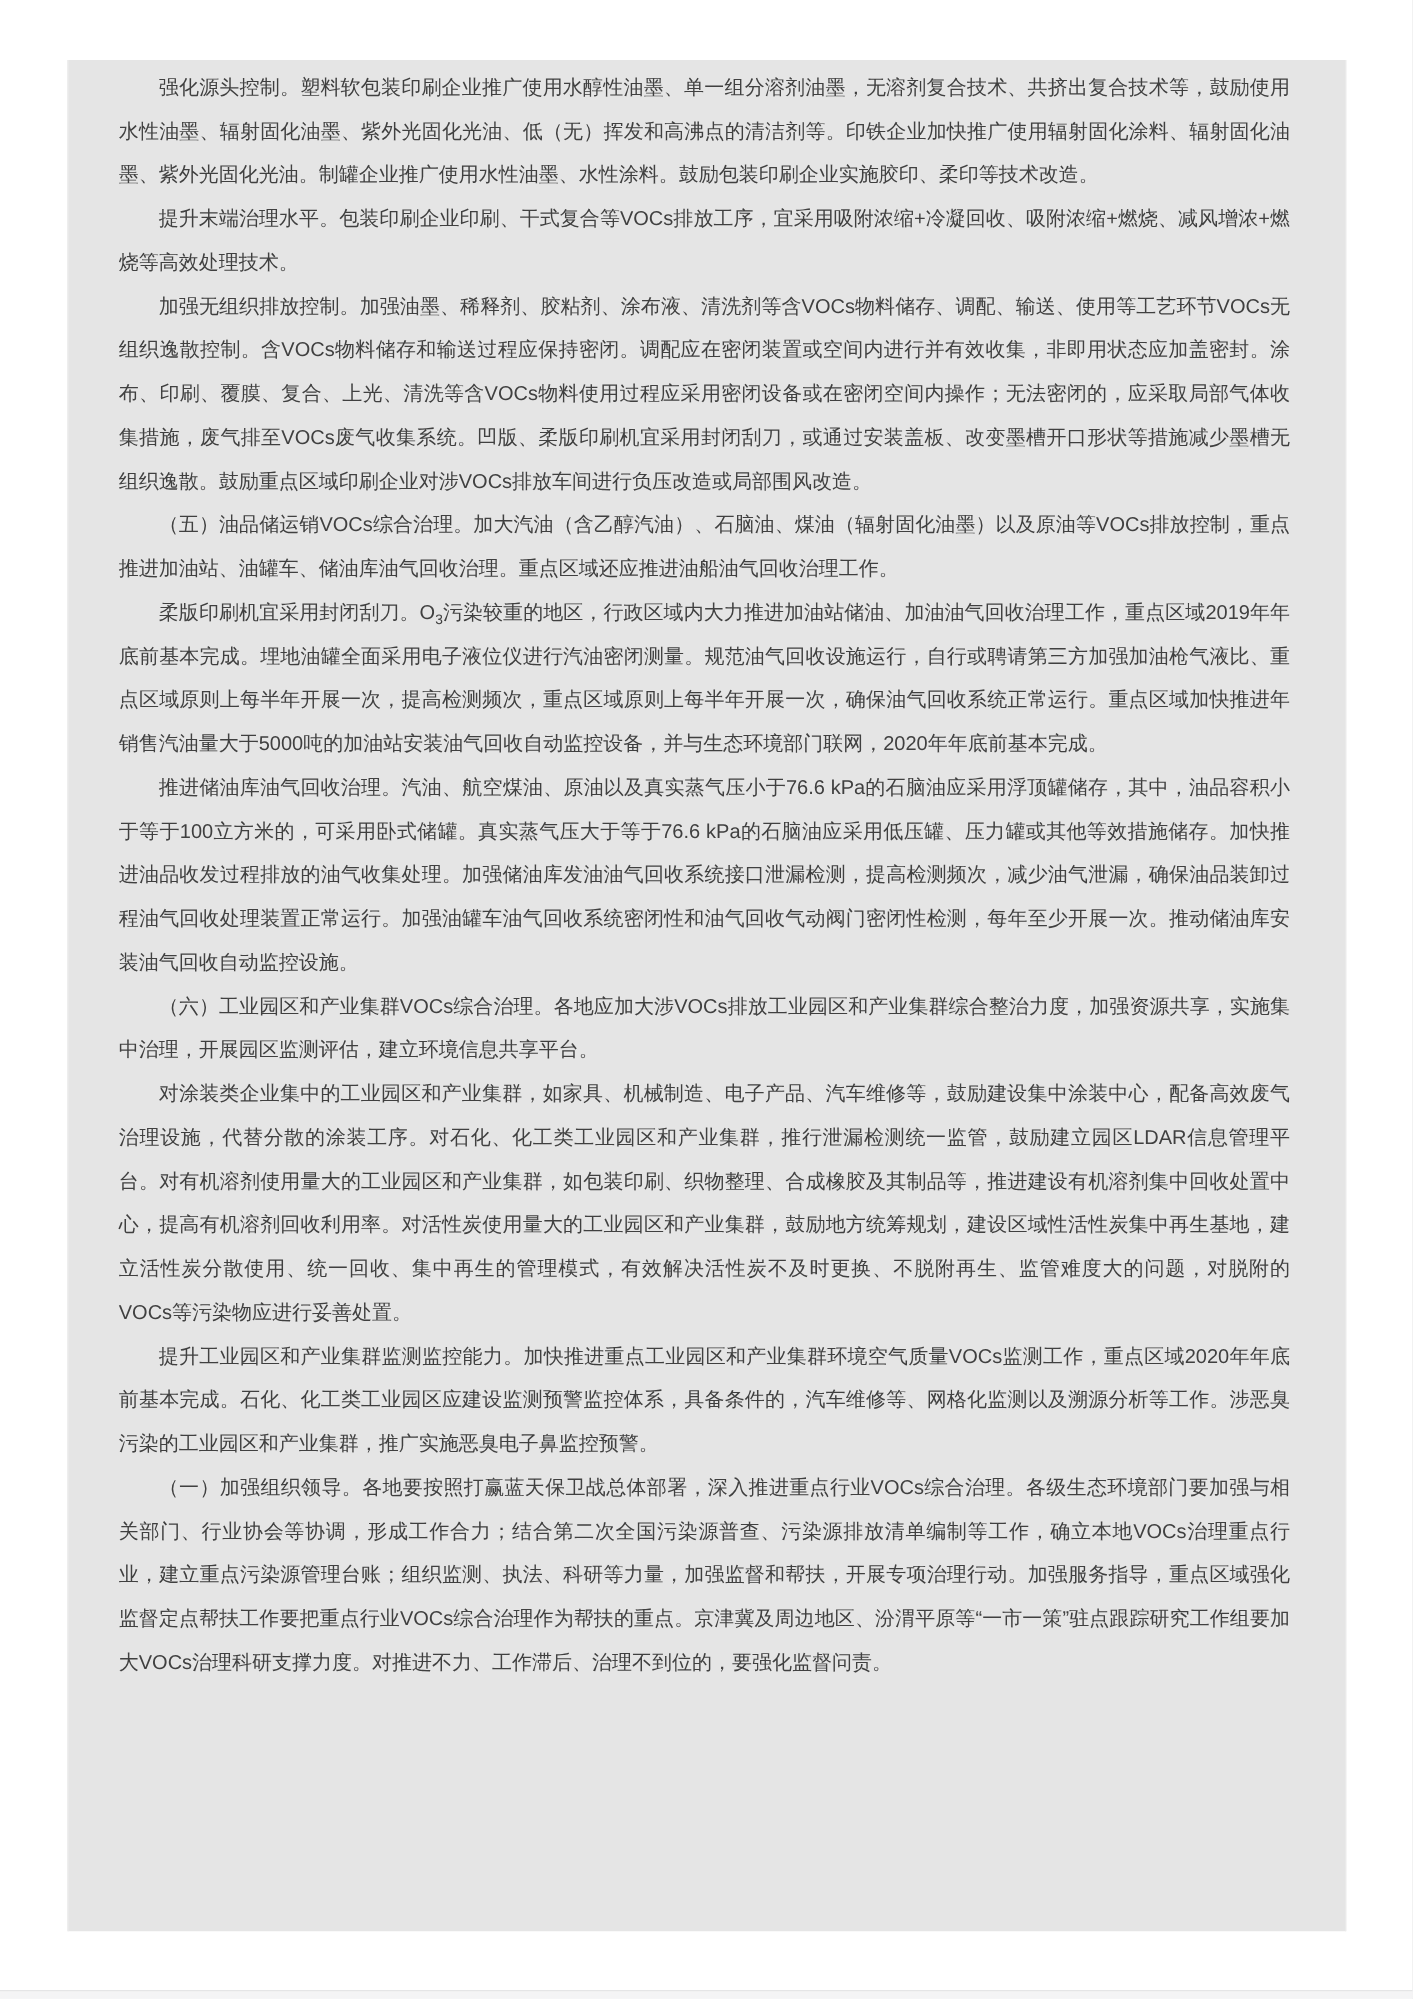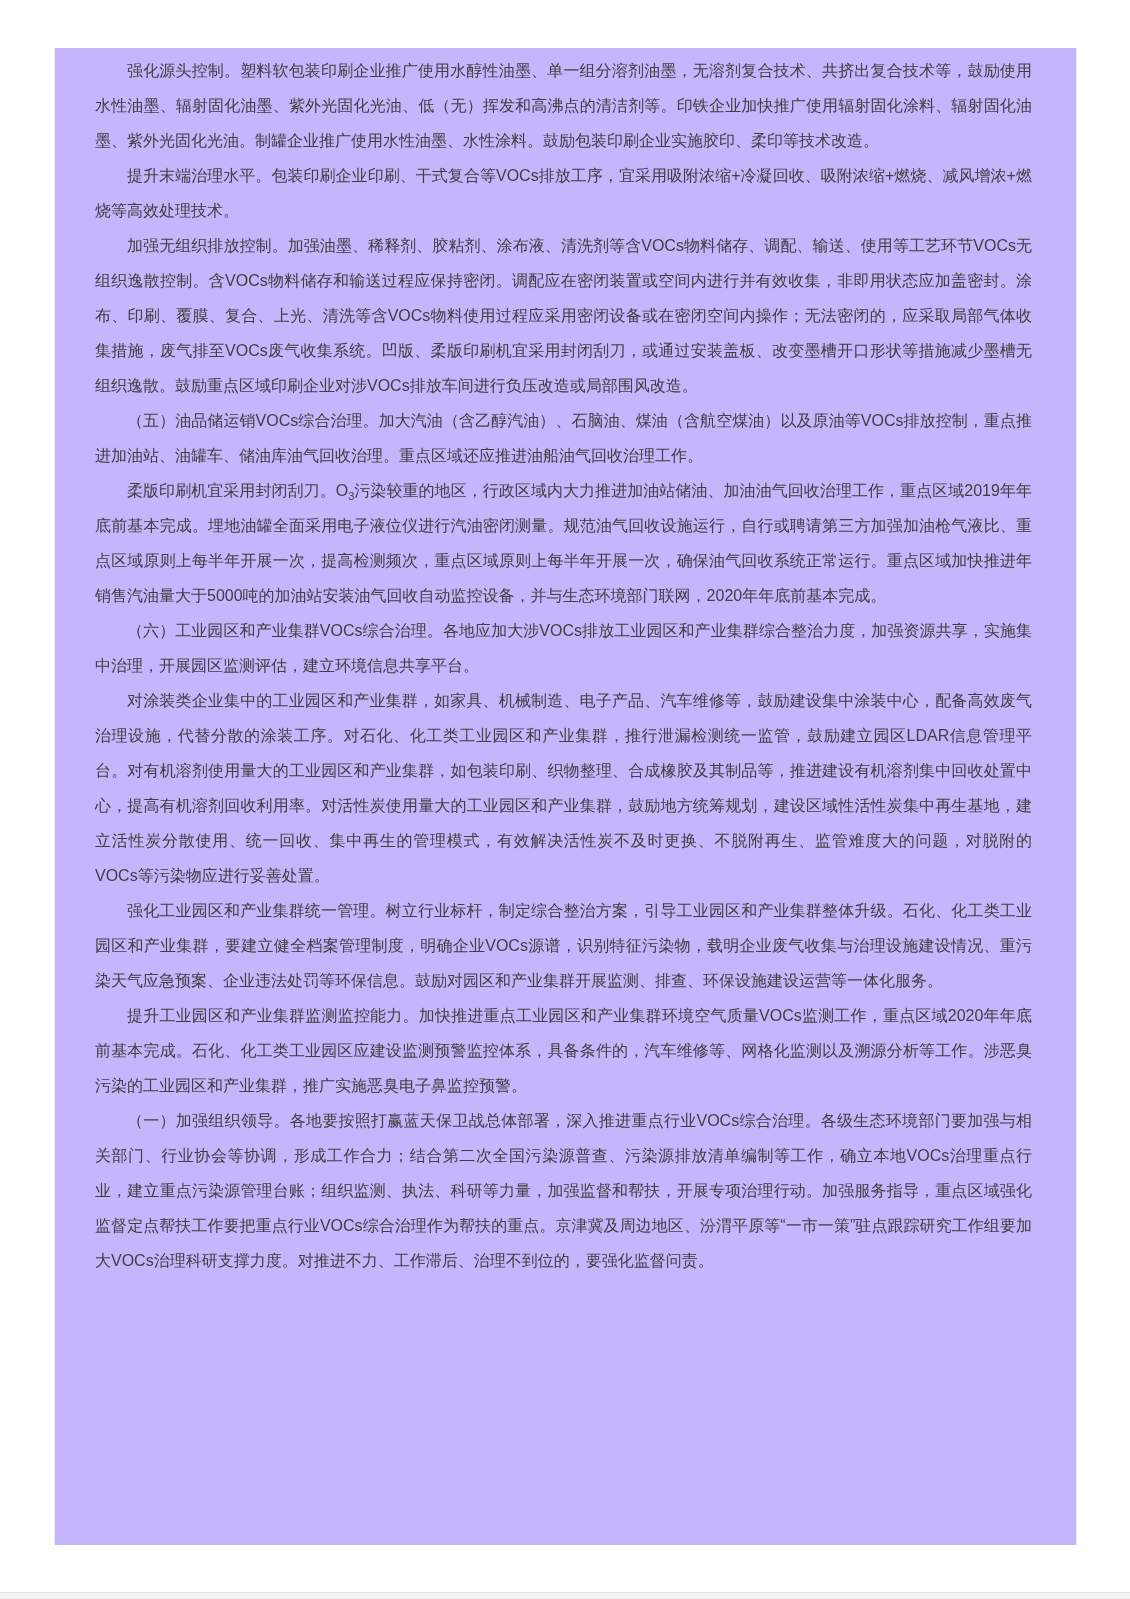--- a/index.html
+++ b/index.html
@@ -13,21 +13,21 @@
   }
   .page-card {
     position: absolute;
     left: 54px;
     top: 48px;
     width: 1023px;
     height: 1497px;
     box-sizing: border-box;
     border-left: 1px solid #eaeaea;
     border-right: 1px solid #eaeaea;
-    background: #c4b5fd;
+    background: #e5e5e5;
   }
   .content {
     padding: 5px 44px 0 40px;
   }
   .content p {
     margin: 0;
     text-indent: 2em;
     font-size: 16px;
     line-height: 35px;
     color: #404040;
@@ -54,30 +54,30 @@
 
 <div class="page-card">
   <div class="content">
 
     <p>强化源头控制。塑料软包装印刷企业推广使用水醇性油墨、单一组分溶剂油墨，无溶剂复合技术、共挤出复合技术等，鼓励使用水性油墨、辐射固化油墨、紫外光固化光油、低（无）挥发和高沸点的清洁剂等。印铁企业加快推广使用辐射固化涂料、辐射固化油墨、紫外光固化光油。制罐企业推广使用水性油墨、水性涂料。鼓励包装印刷企业实施胶印、柔印等技术改造。</p>
 
     <p>提升末端治理水平。包装印刷企业印刷、干式复合等VOCs排放工序，宜采用吸附浓缩+冷凝回收、吸附浓缩+燃烧、减风增浓+燃烧等高效处理技术。</p>
 
     <p>加强无组织排放控制。加强油墨、稀释剂、胶粘剂、涂布液、清洗剂等含VOCs物料储存、调配、输送、使用等工艺环节VOCs无组织逸散控制。含VOCs物料储存和输送过程应保持密闭。调配应在密闭装置或空间内进行并有效收集，非即用状态应加盖密封。涂布、印刷、覆膜、复合、上光、清洗等含VOCs物料使用过程应采用密闭设备或在密闭空间内操作；无法密闭的，应采取局部气体收集措施，废气排至VOCs废气收集系统。凹版、柔版印刷机宜采用封闭刮刀，或通过安装盖板、改变墨槽开口形状等措施减少墨槽无组织逸散。鼓励重点区域印刷企业对涉VOCs排放车间进行负压改造或局部围风改造。</p>
 
-    <p>（五）油品储运销VOCs综合治理。加大汽油（含乙醇汽油）、石脑油、煤油（含航空煤油）以及原油等VOCs排放控制，重点推进加油站、油罐车、储油库油气回收治理。重点区域还应推进油船油气回收治理工作。</p>
+    <p>（五）油品储运销VOCs综合治理。加大汽油（含乙醇汽油）、石脑油、煤油（辐射固化油墨）以及原油等VOCs排放控制，重点推进加油站、油罐车、储油库油气回收治理。重点区域还应推进油船油气回收治理工作。</p>
 
     <p><span>柔版印刷机宜采用封闭刮刀。O</span><sub>3</sub><span>污染较重的地区，行政区域内大力推进加油站储油、加油油气回收治理工作，重点区域2019年年底前基本完成。埋地油罐全面采用电子液位仪进行汽油密闭测量。规范油气回收设施运行，自行或聘请第三方加强加油枪气液比、重点区域原则上每半年开展一次，提高检测频次，重点区域原则上每半年开展一次，确保油气回收系统正常运行。重点区域加快推进年销售汽油量大于5000吨的加油站安装油气回收自动监控设备，并与生态环境部门联网，2020年年底前基本完成。</span></p>
 
+    <p>推进储油库油气回收治理。汽油、航空煤油、原油以及真实蒸气压小于76.6 kPa的石脑油应采用浮顶罐储存，其中，油品容积小于等于100立方米的，可采用卧式储罐。真实蒸气压大于等于76.6 kPa的石脑油应采用低压罐、压力罐或其他等效措施储存。加快推进油品收发过程排放的油气收集处理。加强储油库发油油气回收系统接口泄漏检测，提高检测频次，减少油气泄漏，确保油品装卸过程油气回收处理装置正常运行。加强油罐车油气回收系统密闭性和油气回收气动阀门密闭性检测，每年至少开展一次。推动储油库安装油气回收自动监控设施。</p>
 
     <p>（六）工业园区和产业集群VOCs综合治理。各地应加大涉VOCs排放工业园区和产业集群综合整治力度，加强资源共享，实施集中治理，开展园区监测评估，建立环境信息共享平台。</p>
 
     <p>对涂装类企业集中的工业园区和产业集群，如家具、机械制造、电子产品、汽车维修等，鼓励建设集中涂装中心，配备高效废气治理设施，代替分散的涂装工序。对石化、化工类工业园区和产业集群，推行泄漏检测统一监管，鼓励建立园区LDAR信息管理平台。对有机溶剂使用量大的工业园区和产业集群，如包装印刷、织物整理、合成橡胶及其制品等，推进建设有机溶剂集中回收处置中心，提高有机溶剂回收利用率。对活性炭使用量大的工业园区和产业集群，鼓励地方统筹规划，建设区域性活性炭集中再生基地，建立活性炭分散使用、统一回收、集中再生的管理模式，有效解决活性炭不及时更换、不脱附再生、监管难度大的问题，对脱附的VOCs等污染物应进行妥善处置。</p>
 
-    <p>强化工业园区和产业集群统一管理。树立行业标杆，制定综合整治方案，引导工业园区和产业集群整体升级。石化、化工类工业园区和产业集群，要建立健全档案管理制度，明确企业VOCs源谱，识别特征污染物，载明企业废气收集与治理设施建设情况、重污染天气应急预案、企业违法处罚等环保信息。鼓励对园区和产业集群开展监测、排查、环保设施建设运营等一体化服务。</p>
 
     <p>提升工业园区和产业集群监测监控能力。加快推进重点工业园区和产业集群环境空气质量VOCs监测工作，重点区域2020年年底前基本完成。石化、化工类工业园区应建设监测预警监控体系，具备条件的，汽车维修等、网格化监测以及溯源分析等工作。涉恶臭污染的工业园区和产业集群，推广实施恶臭电子鼻监控预警。</p>
 
 
     <p>（一）加强组织领导。各地要按照打赢蓝天保卫战总体部署，深入推进重点行业VOCs综合治理。各级生态环境部门要加强与相关部门、行业协会等协调，形成工作合力；结合第二次全国污染源普查、污染源排放清单编制等工作，确立本地VOCs治理重点行业，建立重点污染源管理台账；组织监测、执法、科研等力量，加强监督和帮扶，开展专项治理行动。加强服务指导，重点区域强化监督定点帮扶工作要把重点行业VOCs综合治理作为帮扶的重点。京津冀及周边地区、汾渭平原等“一市一策”驻点跟踪研究工作组要加大VOCs治理科研支撑力度。对推进不力、工作滞后、治理不到位的，要强化监督问责。</p>
 
   </div>
 </div>
 
 <div class="footer-strip"></div>

